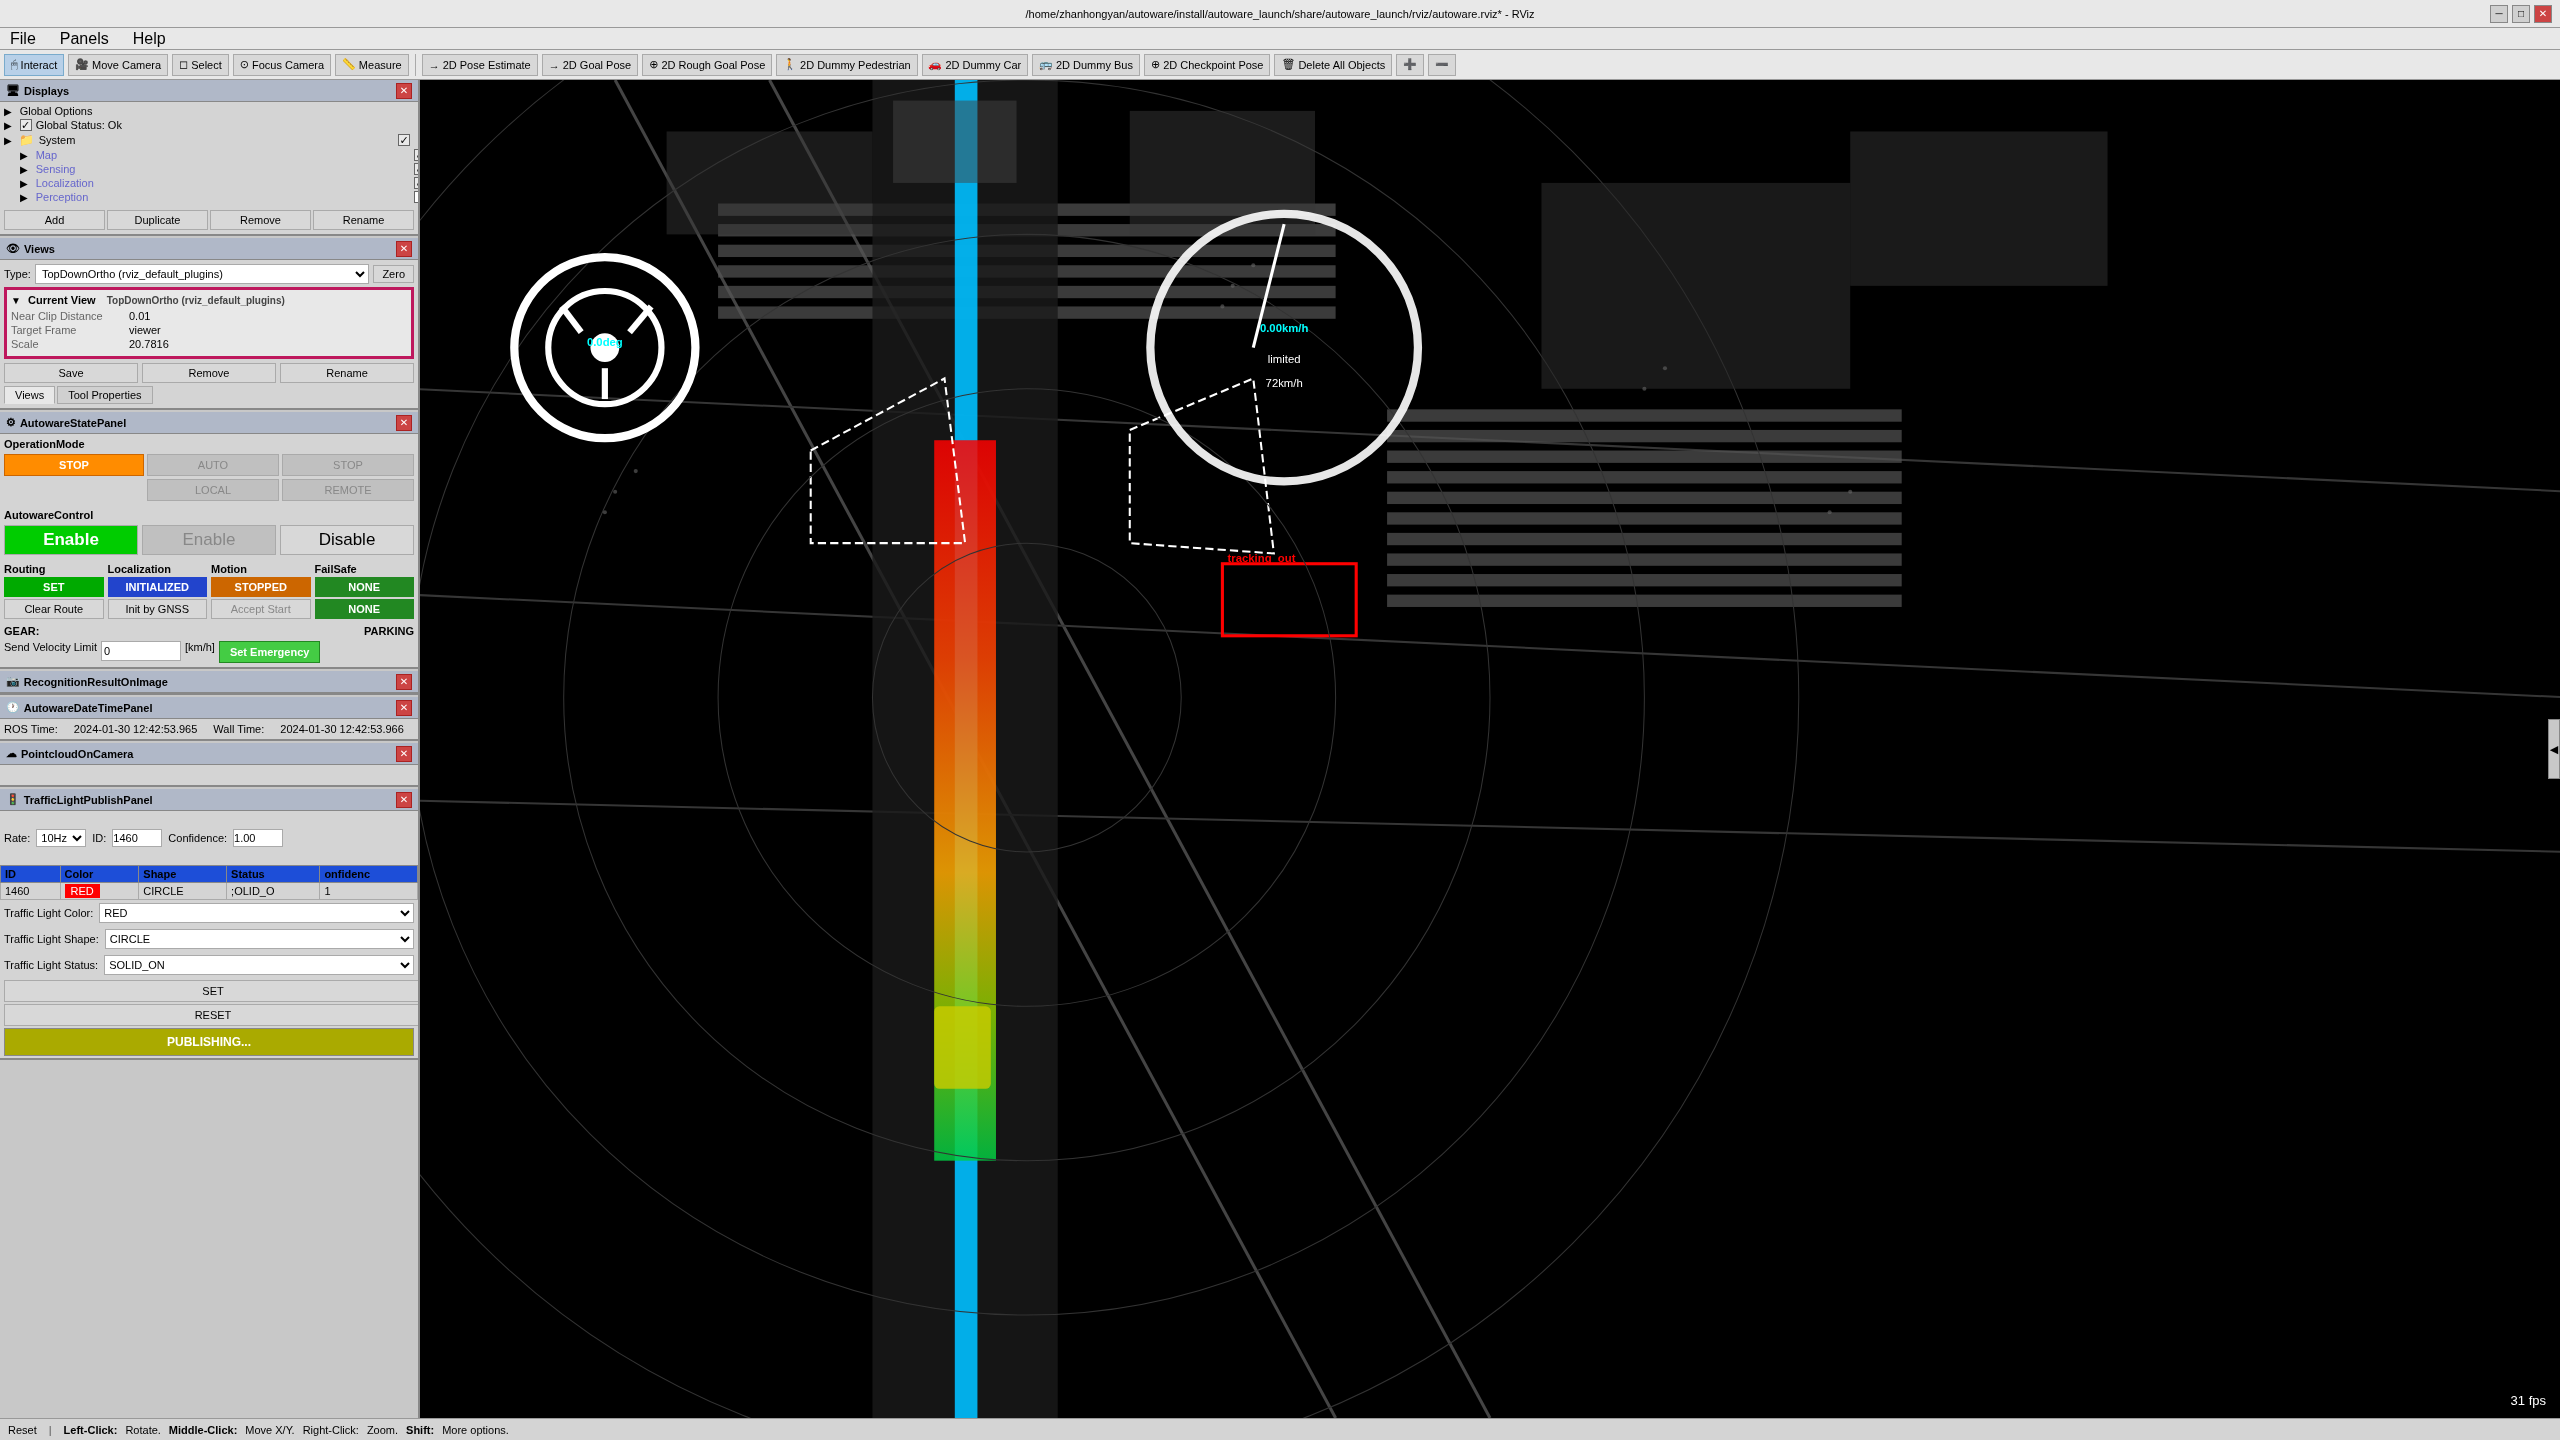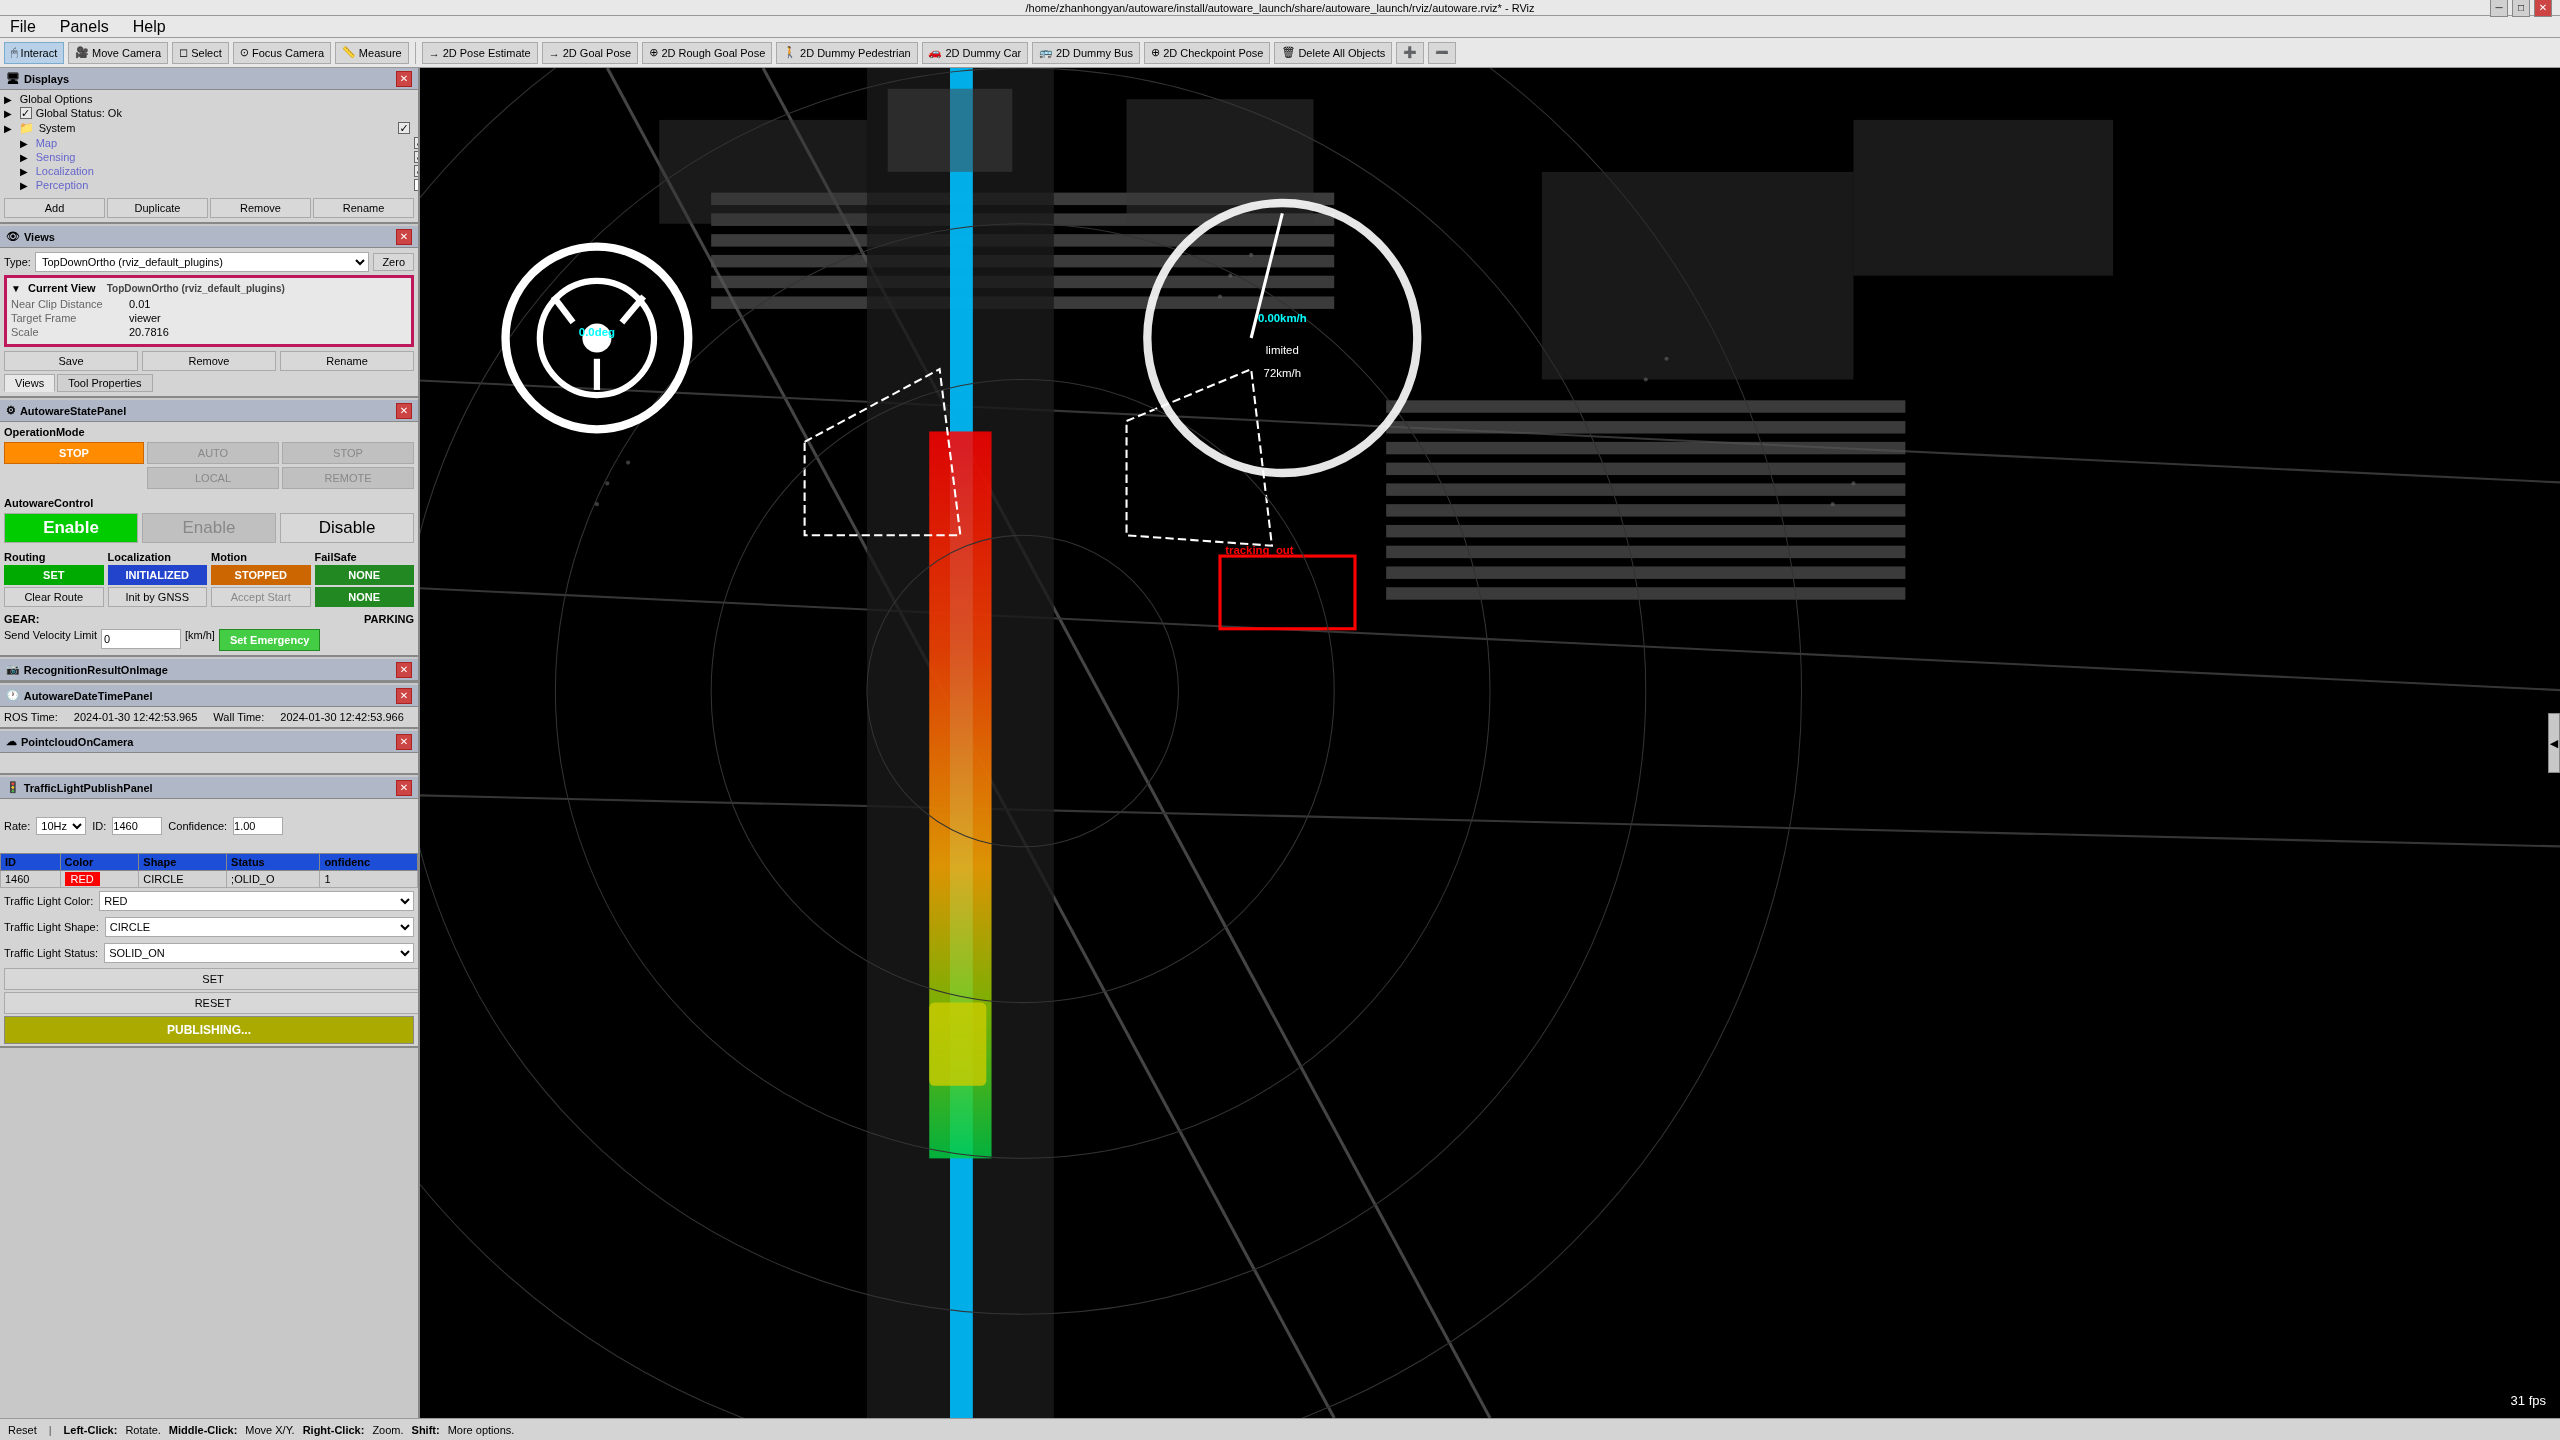--- a/index.html
+++ b/index.html
@@ -1,21 +1,21 @@
 <!DOCTYPE html>
 <html><head>
   <meta charset="utf-8">
   <style>
     * { box-sizing: border-box; margin: 0; padding: 0; font-family: 'Arial', sans-serif; font-size: 11px; }
     body { background: #c0c0c0; width: 2560px; height: 1440px; overflow: hidden; display: flex; flex-direction: column; }
 
     
     .title-bar {
       background: #e8e8e8;
-      height: 16px;
+      height: 28px;
       display: flex;
       align-items: center;
       justify-content: center;
       border-bottom: 1px solid #999;
       position: relative;
       font-size: 12px;
     }
     .title-bar-controls {
       position: absolute;
       right: 8px;
@@ -788,17 +788,17 @@
 
 </div>
 
 <div class="status-bar">
   <span>Reset</span>
   <span style="color:#555;margin:0 4px">|</span>
   <span style="font-weight:bold">Left-Click:</span>
   <span>Rotate.</span>
   <span style="font-weight:bold">Middle-Click:</span>
   <span>Move X/Y.</span>
-  <span style="font-weight:bold">Right-Click:</span>
+  <span style="font-weight:normal">Right-Click:</span>
   <span>Zoom.</span>
   <span style="font-weight:bold">Shift:</span>
   <span>More options.</span>
 </div>
 
 </body></html>

